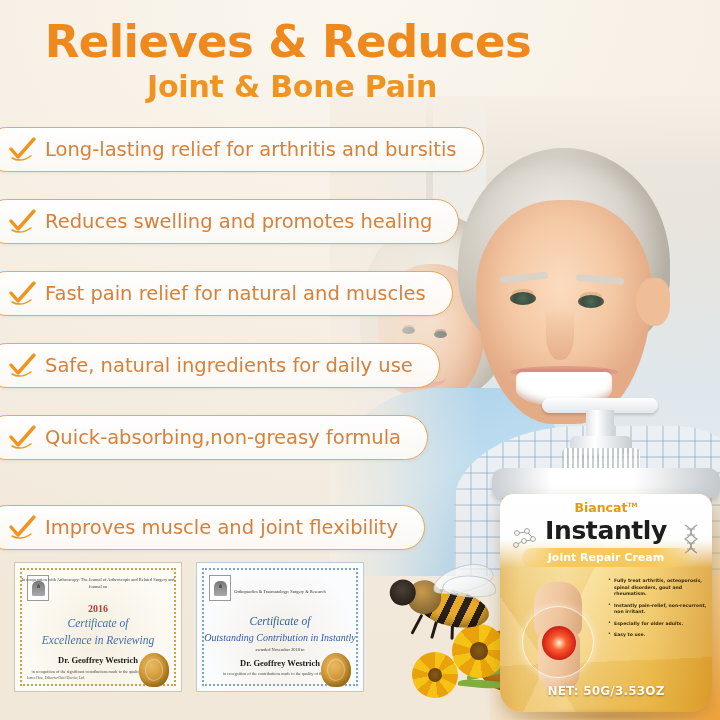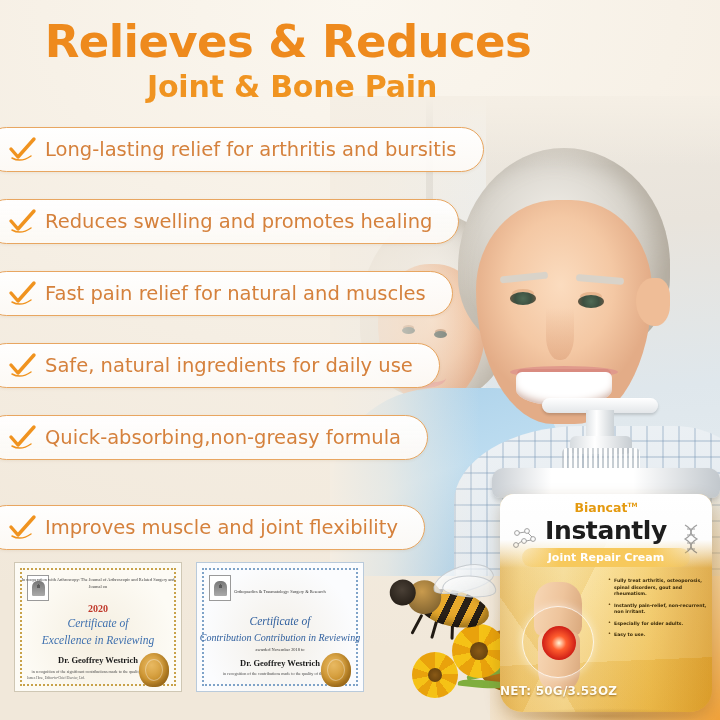--- a/index.html
+++ b/index.html
@@ -417,21 +417,21 @@
     border-radius: 50%;
     box-shadow: 0 0 10px rgba(255,255,255,.5);
   }
   .knee .pain {
     position: absolute; left: 26px; top: 44px; width: 34px; height: 34px;
     background: radial-gradient(circle at 50% 50%, #fff6d8 0%, #ff5d2e 30%, #cf1f16 70%, rgba(180,20,10,0) 100%);
     border-radius: 50%;
   }
   .netwt {
     position: absolute; left: 0; right: 0; bottom: 14px;
-    text-align: left; font-size: 12px; font-weight: 700; color: #fffdf4;
+    text-align: center; font-size: 12px; font-weight: 700; color: #fffdf4;
     text-shadow: 0 1px 2px rgba(120,70,0,.65);
     font-family: "DejaVu Sans", sans-serif;
     letter-spacing: .2px;
   }
   .jar-shadow {
     position: absolute; left: 18px; bottom: -4px; width: 192px; height: 16px;
     background: radial-gradient(ellipse at 50% 50%, rgba(130,85,20,.30) 0%, rgba(130,85,20,0) 70%);
   }
   .corner-glow {
     position: absolute; right: 0; bottom: 0; width: 230px; height: 260px;
@@ -531,21 +531,21 @@
       <div class="frame"></div>
       <div class="elsevier">
         <div class="tree"></div>
       </div>
       <div class="c-top">In cooperation with
 Arthroscopy: The Journal
 of
 Arthroscopic and Related Surgery
 and
 Journal on</div>
-      <div class="c-year">2020</div>
+      <div class="c-year">2016</div>
       <div class="c-title">
         <div>Certificate of</div>
         <div>Excellence in Reviewing</div>
       </div>
       <div class="c-name" style="top:92px;">Dr. Geoffrey Westrich</div>
       <div class="c-foot" style="top:106px;">in recognition of the significant contributions made to the quality of the journal</div>
       <div class="c-sign">James Hose, Editor-in-Chief
 Elsevier, Ltd.</div>
       <div class="seal"></div>
     </div>
@@ -553,21 +553,21 @@
     <div class="cert blue">
       <div class="bg-wash"></div>
       <div class="frame"></div>
       <div class="elsevier">
         <div class="tree"></div>
       </div>
       <div class="c-sub" style="top:26px;">Orthopaedics &amp; Traumatology:
 Surgery &amp; Research</div>
       <div class="c-title" style="top:50px;">
         <div>Certificate of</div>
-        <div style="font-size:10px;">Contribution Contribution in Reviewing</div>
+        <div style="font-size:10px;">Outstanding Contribution in Instantly</div>
       </div>
       <div class="c-sub" style="top:84px;">awarded November 2018 to</div>
       <div class="c-name" style="top:95px;">Dr. Geoffrey Westrich</div>
       <div class="c-foot" style="top:108px;">in recognition of the contributions made to the quality of the journal</div>
       <div class="seal"></div>
     </div>
   </div>
 
   <div class="bee-scene">
     <div class="comb"></div>

